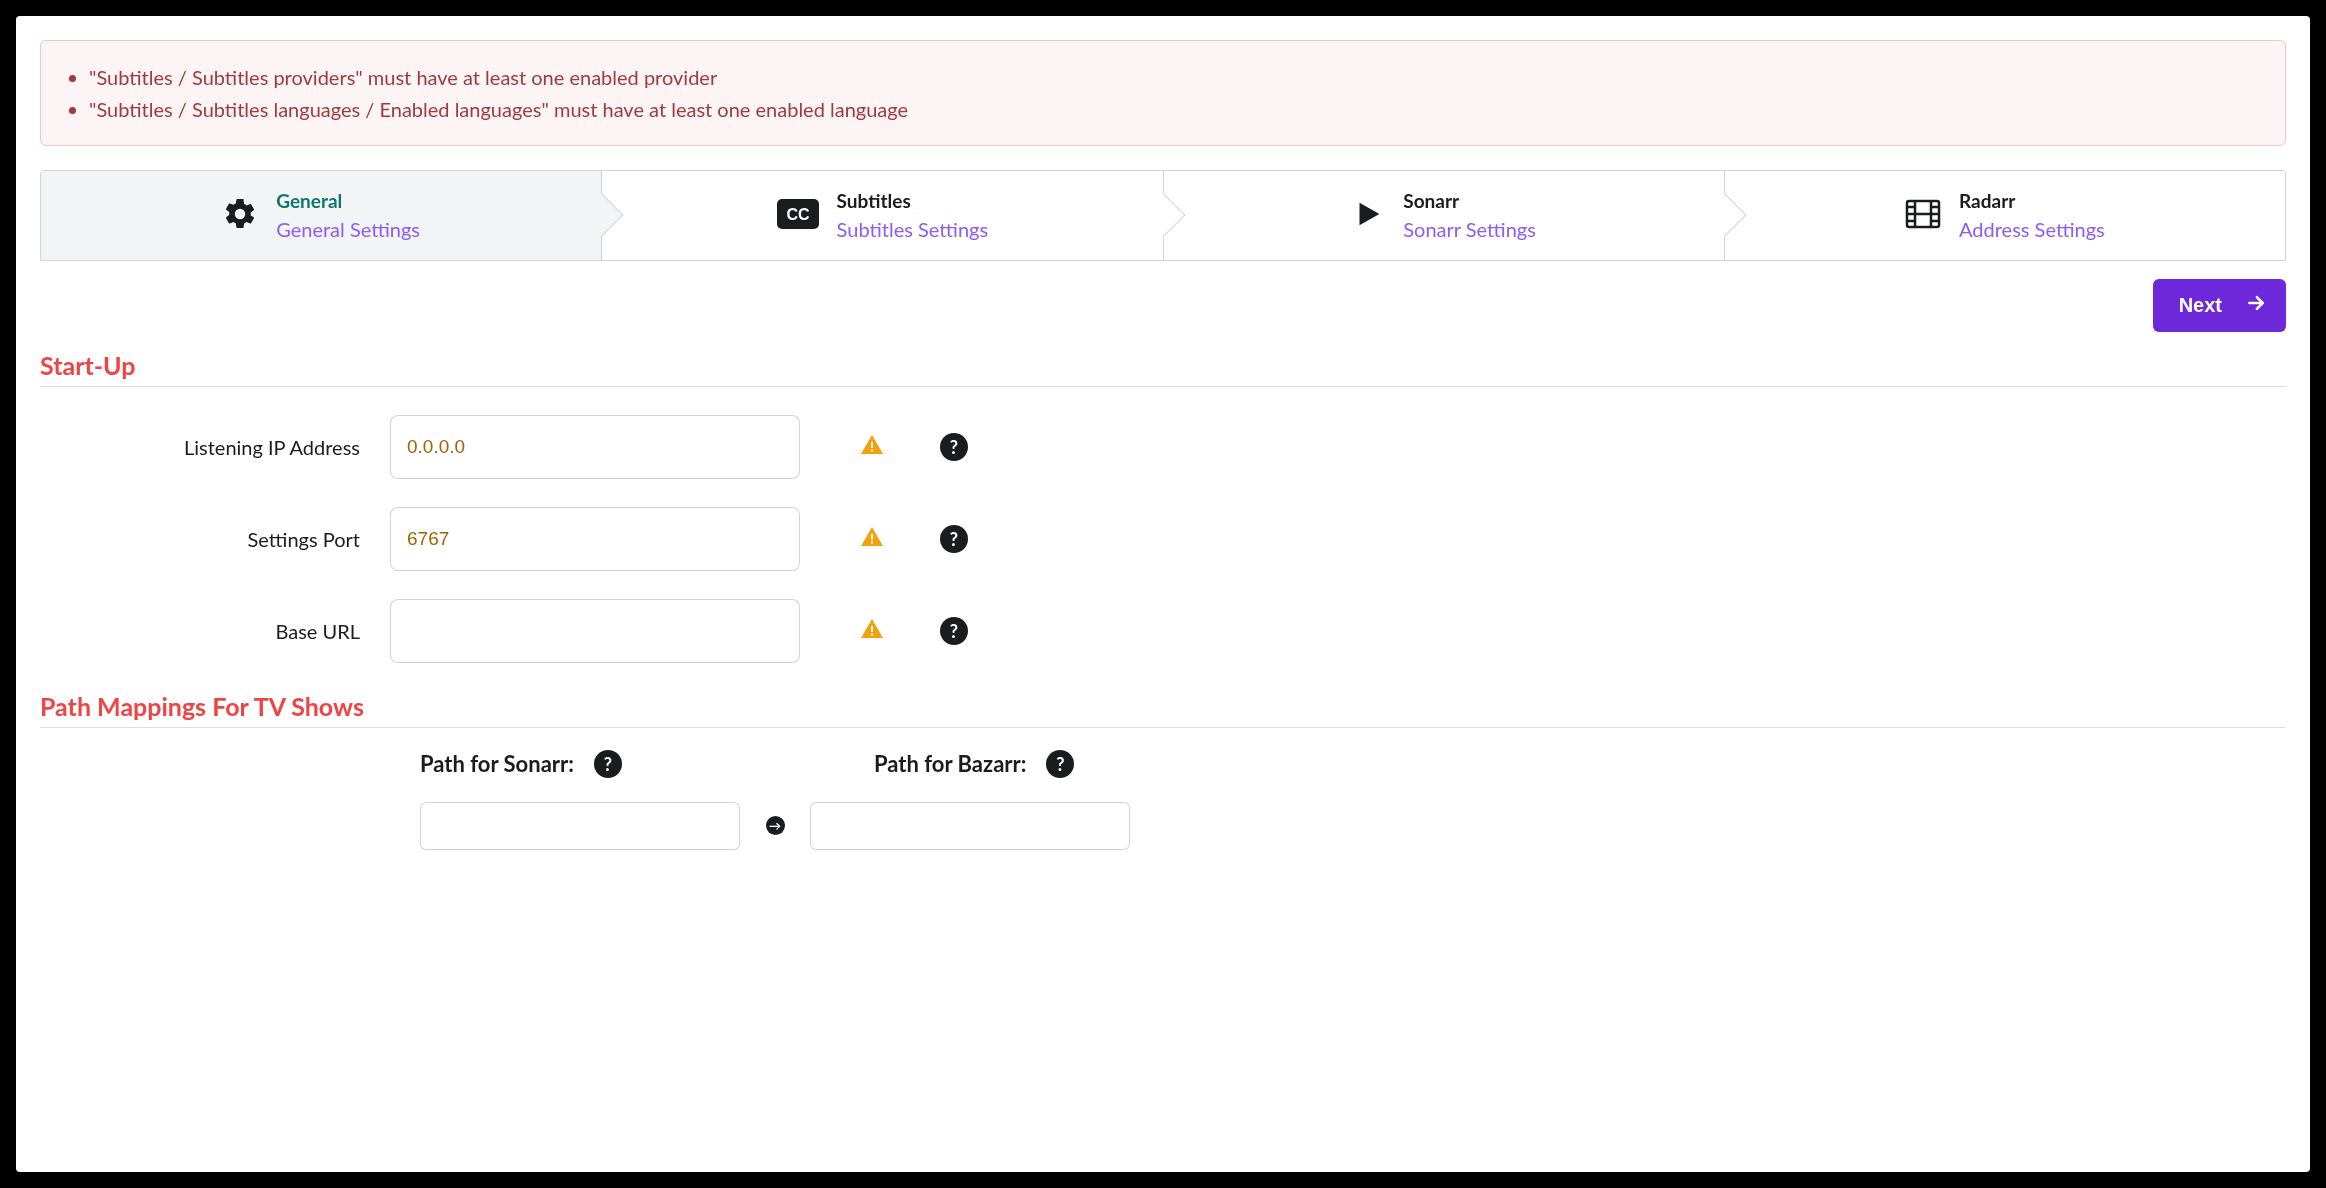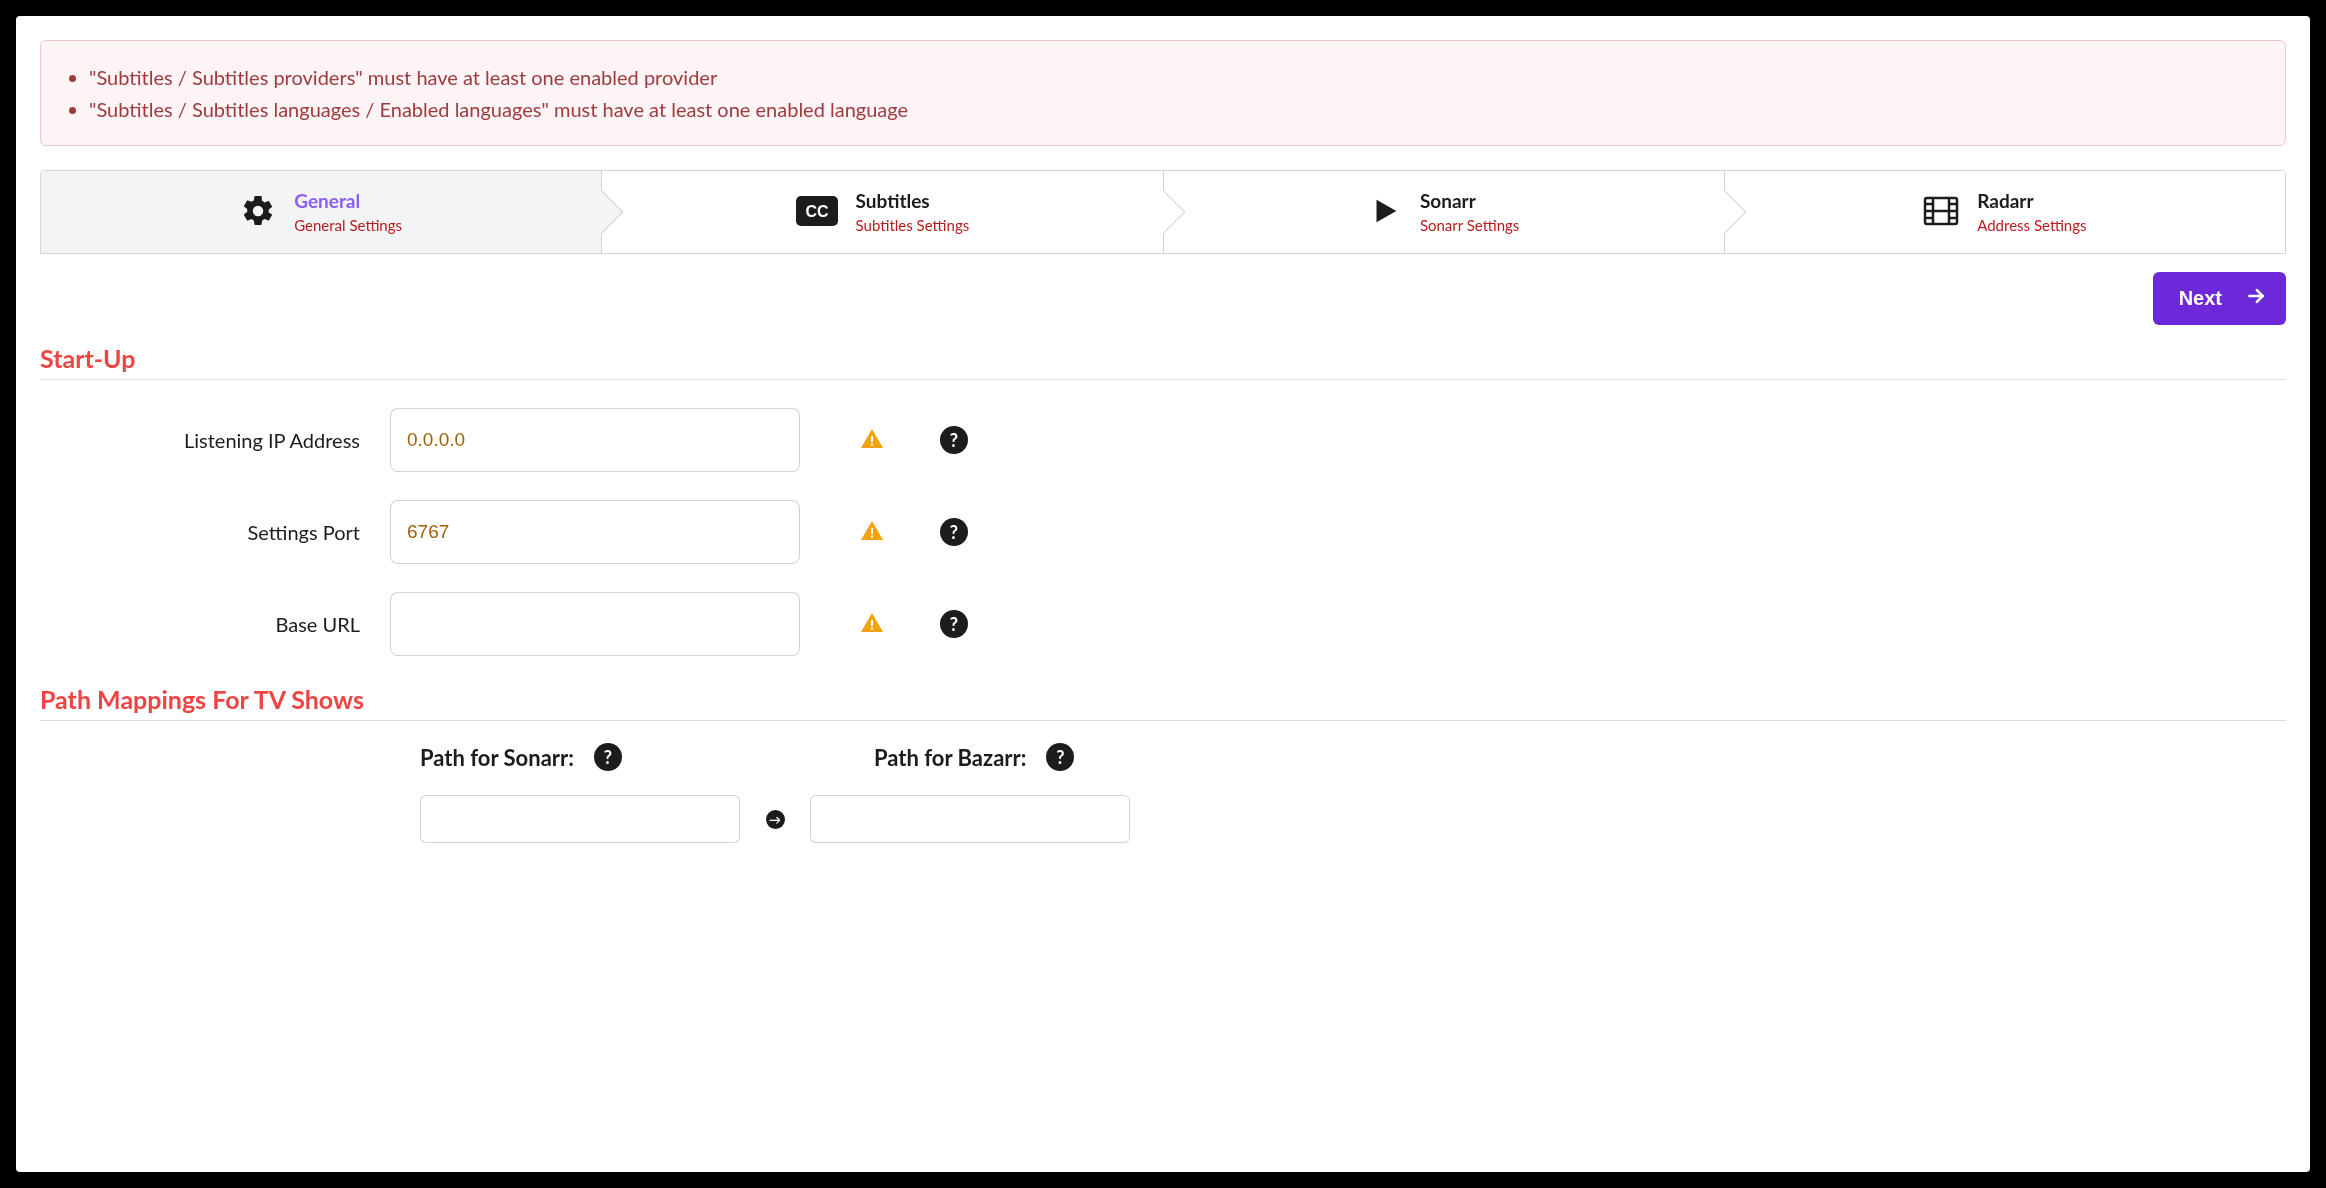--- a/index.html
+++ b/index.html
@@ -47,22 +47,22 @@
     position: relative;
     border-right: 1px solid #d4d4d5;
   }
   .tab:last-child { border-right: none; }
   .tab.active {
     background: #f3f4f5;
   }
   .tab-icon { flex-shrink: 0; }
   .tab-text { display: flex; flex-direction: column; line-height: 1.3; }
   .tab-title { font-weight: 700; font-size: 19px; color: #1b1c1d; }
-  .tab.active .tab-title { color: #8b5cf6; }
-  .tab-sub { font-size: 15px; color: #b91c1c; margin-top: 2px; }
+  .tab.active .tab-title { color: #0f766e; }
+  .tab-sub { font-size: 20px; color: #8b5cf6; margin-top: 2px; }
 
   
   .tab:not(:last-child)::after {
     content: "";
     position: absolute;
     right: -16px;
     top: 50%;
     transform: translateY(-50%) rotate(45deg);
     width: 30px;
     height: 30px;

